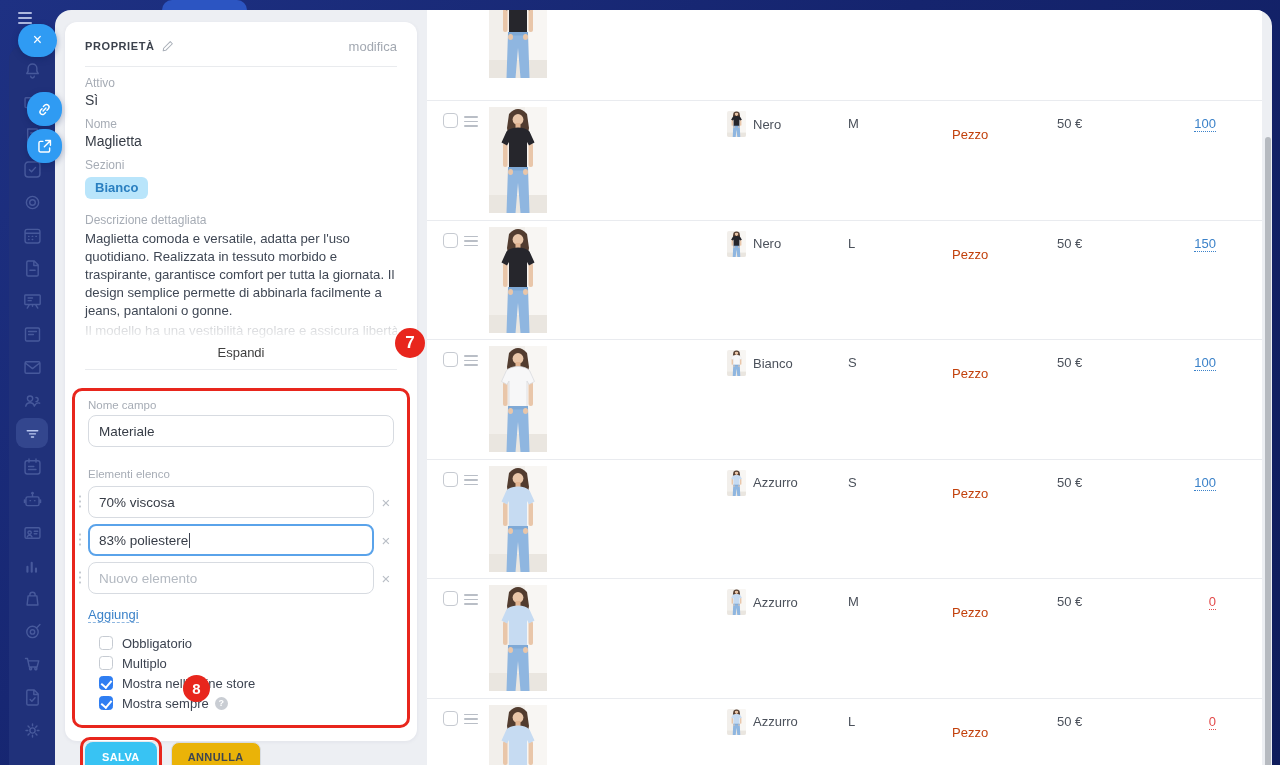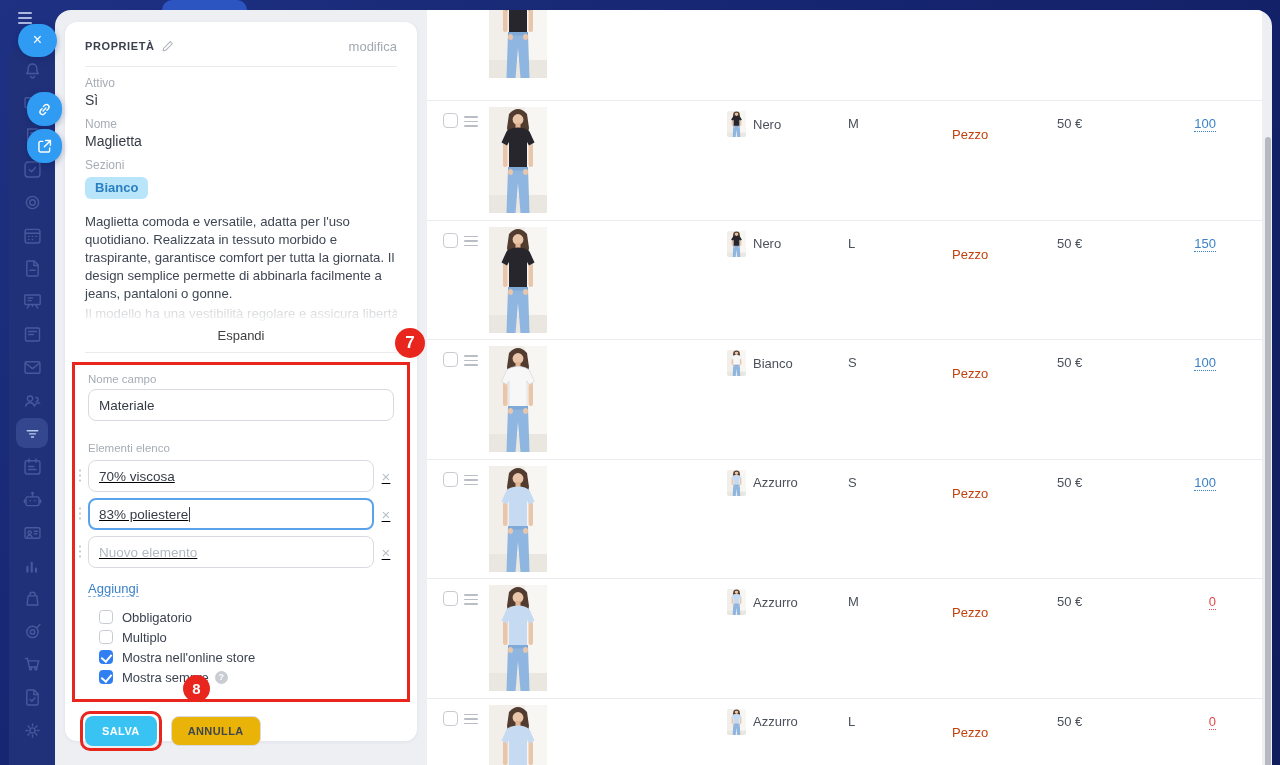--- a/index.html
+++ b/index.html
@@ -57,28 +57,28 @@
                    font-size:13px; font-weight:bold; padding:3px 10px 4px; border-radius:6px; }
   .desc { margin-top:14px; }
   .desc-body { font-size:13.2px; line-height:1.37; color:#3f4754; margin-top:3px; }
   .desc-more { font-size:13.2px; color:#3f4754; opacity:.38; margin-top:3px;
                white-space:nowrap; overflow:hidden; position:relative; }
   .desc-more::after { content:""; position:absolute; inset:0;
                background:linear-gradient(180deg,rgba(255,255,255,.25),rgba(255,255,255,.8)); }
   .expand { text-align:center; font-size:13px; color:#404040; padding:7px 0 9px; cursor:pointer; }
 
   
-  .red-box { border:3px solid #e8261d; border-radius:0; margin:9px -13px 0 -13px;
+  .red-box { border:3px solid #e8261d; border-radius:10px; margin:18px -13px 0 -13px;
              padding:8px 13px 12px 13px; position:relative; }
   .f-label { font-size:11.5px; color:#a6acb5; }
   .f-field { margin-top:4px; height:32px; background:#fff; border:1px solid #d7dbe1;
              border-radius:8px; display:flex; align-items:center; padding:0 10px;
              font-size:13.5px; color:#363c46; }
   .f-items { margin-top:21px; }
-  .f-item { display:flex; align-items:center; margin-top:6px; position:relative;text-decoration:underline; }
+  .f-item { display:flex; align-items:center; margin-top:6px; position:relative; }
   .f-item .f-input { flex:0 0 286px; height:32px; background:#fff; border:1px solid #d7dbe1;
              border-radius:8px; display:flex; align-items:center; padding:0 10px;
              font-size:13.5px; color:#363c46; }
   .f-item .f-input.focused { border:2px solid #5aa3ea; padding:0 9px; }
   .f-input .ph { color:#b3b9c1; }
   .caret { width:1px; height:15px; background:#3c4350; margin-left:1px; display:none; }
   .focused .caret { display:inline-block; }
   .f-dots { position:absolute; left:-9px; width:2px; height:16px;
             background-image:radial-gradient(circle,#c3c8cf 1px,transparent 1.2px);
             background-size:2px 5px; }
@@ -281,20 +281,21 @@
     <div class="fld">
       <div class="fld-label">Nome</div>
       <div class="fld-value">Maglietta</div>
     </div>
     <div class="fld">
       <div class="fld-label">Sezioni</div>
       <span class="badge-fashion">Bianco</span>
     </div>
 
     <div class="desc">
+      <div class="fld-label">Descrizione dettagliata</div>
       <div class="desc-body">Maglietta comoda e versatile, adatta per l'uso quotidiano. Realizzata in tessuto morbido e traspirante, garantisce comfort per tutta la giornata. Il design semplice permette di abbinarla facilmente a jeans, pantaloni o gonne.</div>
       <div class="desc-more">Il modello ha una vestibilità regolare e assicura libertà di</div>
     </div>
     <div class="expand">Espandi</div>
     <div class="hr" style="margin-top:0;"></div>
 
     <div class="red-box">
       <div class="f-label">Nome campo</div>
       <div class="f-field">
         <span>Materiale</span>

